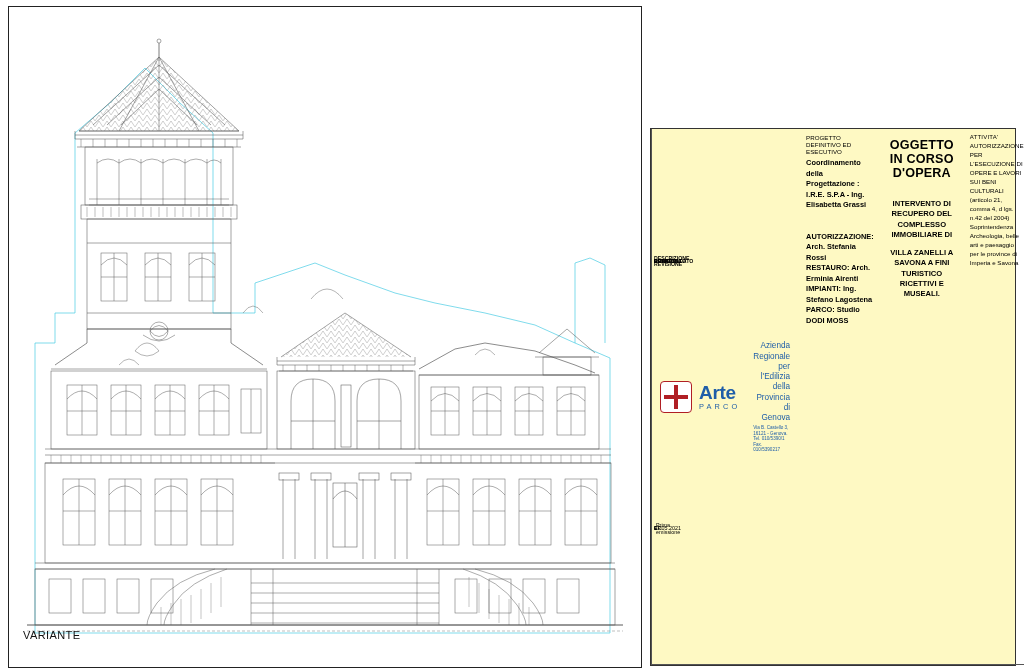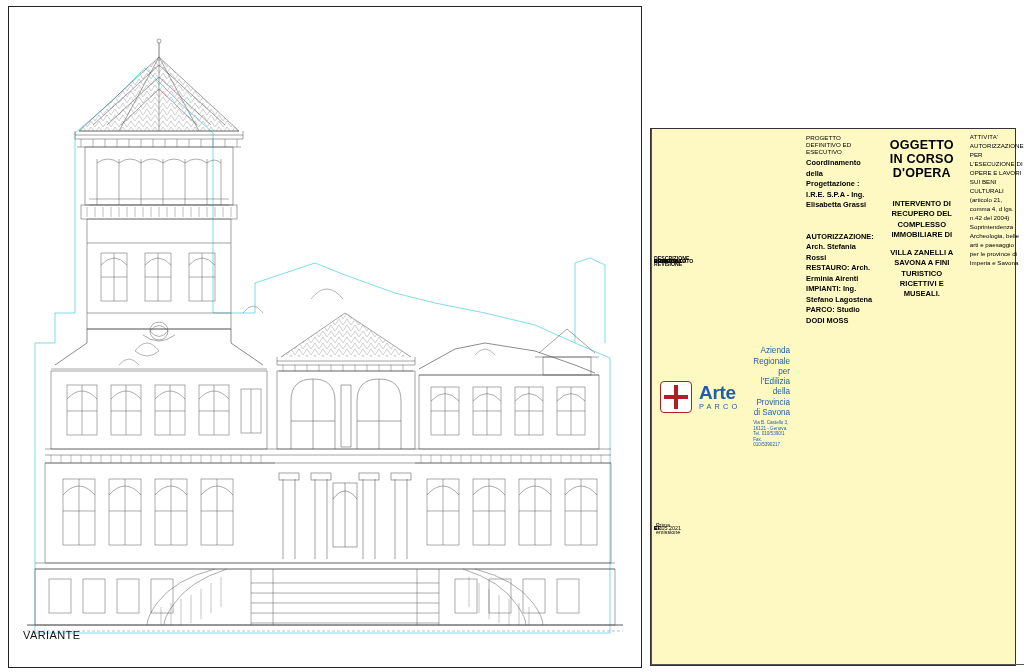--- a/index.html
+++ b/index.html
@@ -507,21 +507,21 @@
       </table>
 
     <div class="logo-band">
       <div class="logo-mark"></div>
       <div class="logo-text">
         <div class="logo-arte">Arte</div>
         <div class="logo-genova">PARCO</div>
       </div>
       <div class="agency-block">
         <div class="agency-line">Azienda Regionale per l'Edilizia</div>
-        <div class="agency-line">della Provincia di Savona</div>
+        <div class="agency-line">della Provincia di Genova</div>
         <div class="agency-addr">Via B. Castello 3, 16121 - Genova. Tel. 010/5390/1 Fax. 010/5390217</div>
       </div>
     </div>
 
 
     <div class="sec roles">
       <div class="coord-note">PROGETTO DEFINITIVO ED ESECUTIVO</div>
       <div class="ln" style="margin-bottom:21px">Coordinamento della Progettazione  : I.R.E. S.P.A  - Ing. Elisabetta Grassi</div>
       <div class="ln">AUTORIZZAZIONE: Arch. Stefania Rossi</div>
       <div class="ln">RESTAURO: Arch. Erminia Airenti</div>

